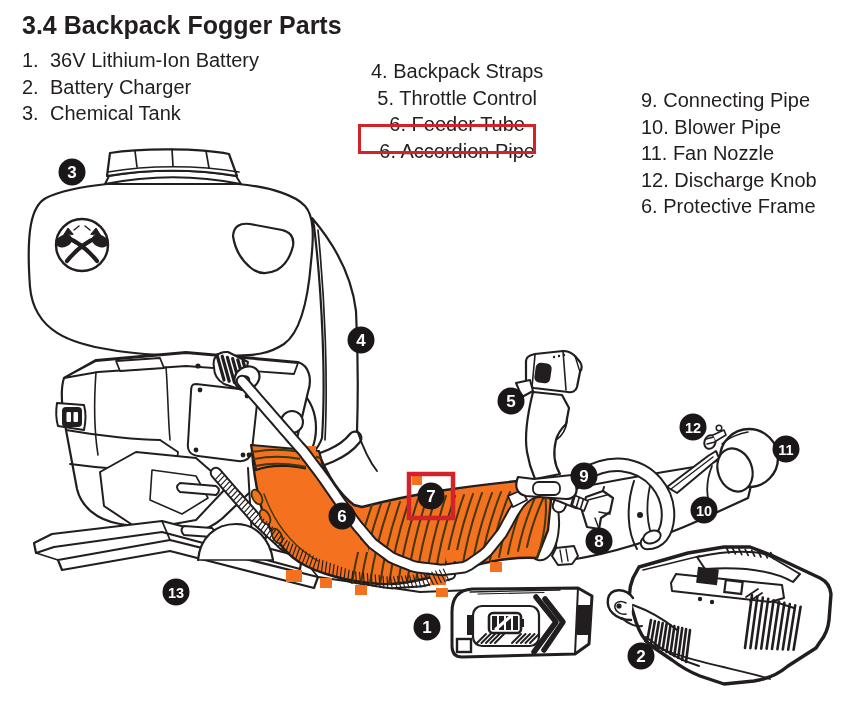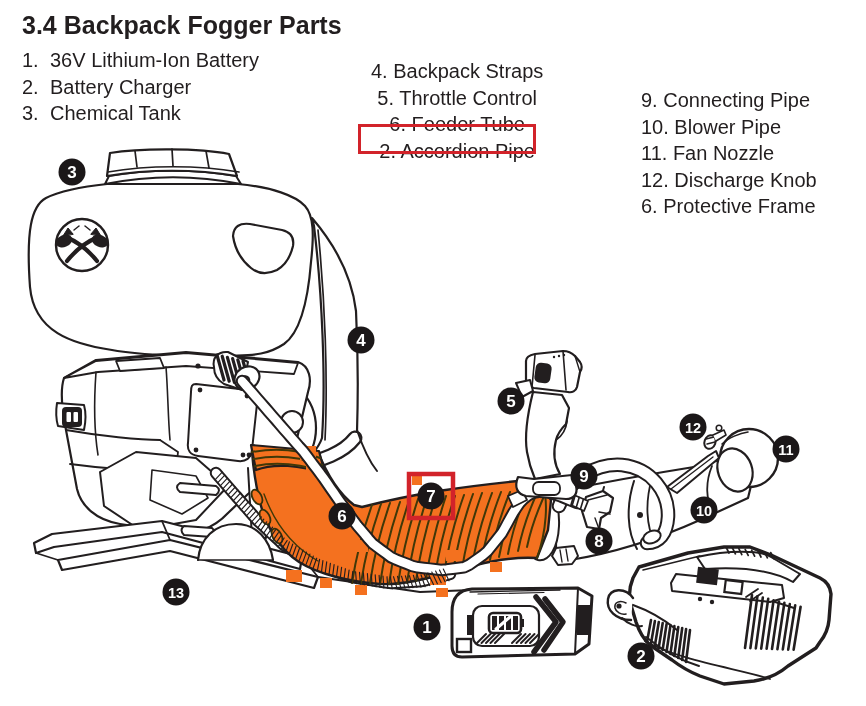--- a/index.html
+++ b/index.html
@@ -13,21 +13,21 @@
   <div class="title">3.4 Backpack Fogger Parts</div>
   <div class="col" style="left:22px; top:47px;">
     <div><span class="num">1.</span>36V Lithium-Ion Battery</div>
     <div><span class="num">2.</span>Battery Charger</div>
     <div><span class="num">3.</span>Chemical Tank</div>
   </div>
   <div class="col" style="left:371px; top:58px;text-align:center;">
     <div>4. Backpack Straps</div>
     <div>5. Throttle Control</div>
     <div>6. Feeder Tube</div>
-    <div>2. Accordion Pipe</div>
+    <div>6. Accordion Pipe</div>
   </div>
   <div class="col" style="left:641px; top:47px;margin-top:40px;">
     <div>9. Connecting Pipe</div>
     <div>10. Blower Pipe</div>
     <div>11. Fan Nozzle</div>
     <div>12. Discharge Knob</div>
     <div>6. Protective Frame</div>
   </div>
   <div class="redbox"></div>
   <svg class="art" width="866" height="706" viewBox="0 0 866 706">

